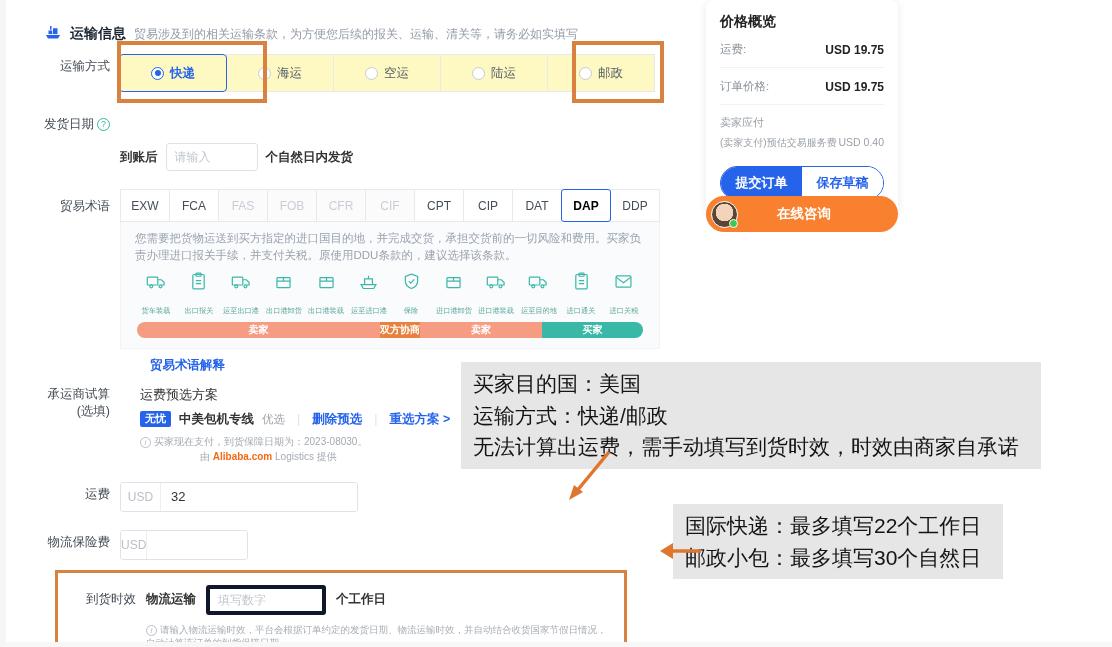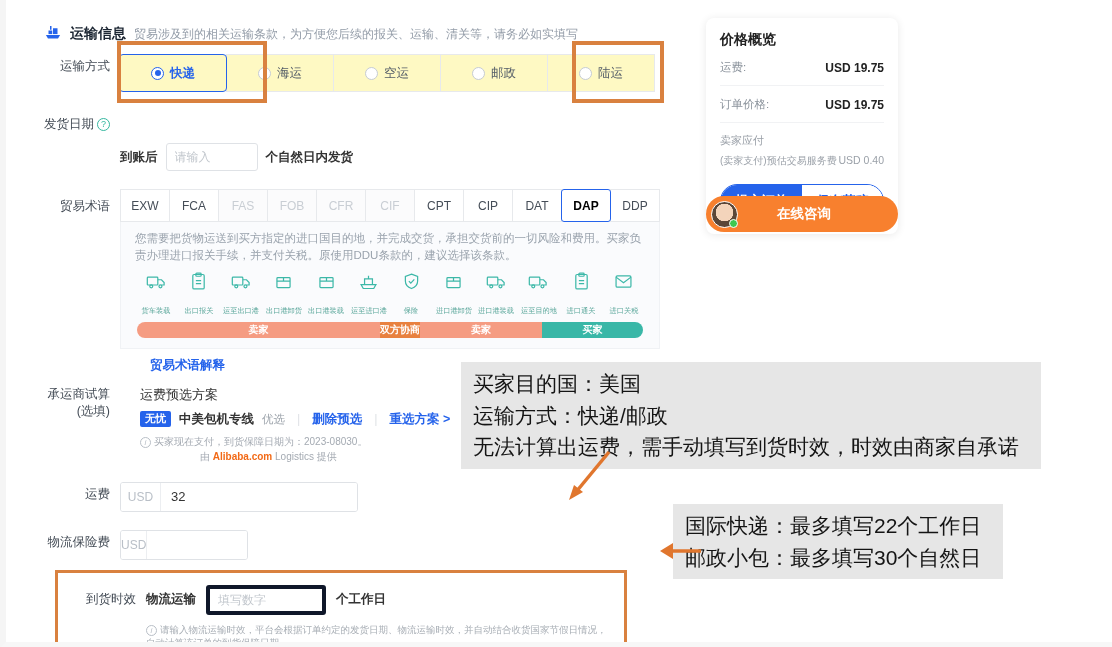--- a/index.html
+++ b/index.html
@@ -74,21 +74,21 @@
   .money-val { border:none; outline:none; flex:1; font-size:13px; color:#333; padding:0 10px; }
   .g-freight { width:238px; } .g-insure { width:128px; }
   
   .delivery-box { position:relative; margin:10px 0 0 25px; width:572px; border:3px solid #d9813f; padding:12px 14px 10px 0; }
   .delivery-row { display:flex; align-items:center; gap:10px; }
   .delivery-row .row-label { padding-top:0; width:78px; }
   .dl-field { font-size:12.5px; color:#333; font-weight:bold; }
   .num-input { width:120px; height:30px; border:4px solid #0f172a; border-radius:3px; font-size:12px; padding:0 8px; color:#333;}
   .delivery-note { margin:9px 0 2px 88px; font-size:9.5px; color:#a8aeb5; }
   
-  .price-card { position:absolute; left:700px; top:18px; width:192px; background:#fff; border-radius:8px;
+  .price-card { position:absolute; left:700px; top:0; width:192px; background:#fff; border-radius:8px;
                 box-shadow:0 1px 8px rgba(0,0,0,.09); padding:13px 14px 16px; }
   .price-title { font-size:14px; font-weight:bold; color:#222; }
   .price-row { display:flex; justify-content:space-between; align-items:center; padding:11px 0 10px; border-bottom:1px solid #f1f2f4;}
   .price-row .lab { font-size:11.5px; color:#8a929b; }
   .price-row .val { font-size:12px; font-weight:bold; color:#222; }
   .seller-label { margin-top:10px; font-size:11px; color:#9aa0a8; }
   .fee-row { display:flex; justify-content:space-between; margin-top:6px; }
   .fee-row .lab { font-size:10px; color:#9aa0a8; }
   .fee-row .val { font-size:10.5px; color:#9aa0a8; }
   .btn-pill { display:flex; margin-top:16px; height:34px; border-radius:17px; overflow:hidden; border:1px solid #2563eb;}
@@ -138,25 +138,25 @@
         <div class="opt-cell">
           <span class="radio"></span>
           <span>海运</span>
         </div>
         <div class="opt-cell">
           <span class="radio"></span>
           <span>空运</span>
         </div>
         <div class="opt-cell">
           <span class="radio"></span>
-          <span>邮政</span>
+          <span>陆运</span>
         </div>
         <div class="opt-cell">
           <span class="radio"></span>
-          <span>陆运</span>
+          <span>邮政</span>
         </div>
       </div>
   </div>
 
   <div class="row">
     <div class="row-label" style="padding-top:24px">
       <span>发货日期</span><span class="q-icon">?</span>
     </div>
     <div class="row-gap"></div>
   </div>

